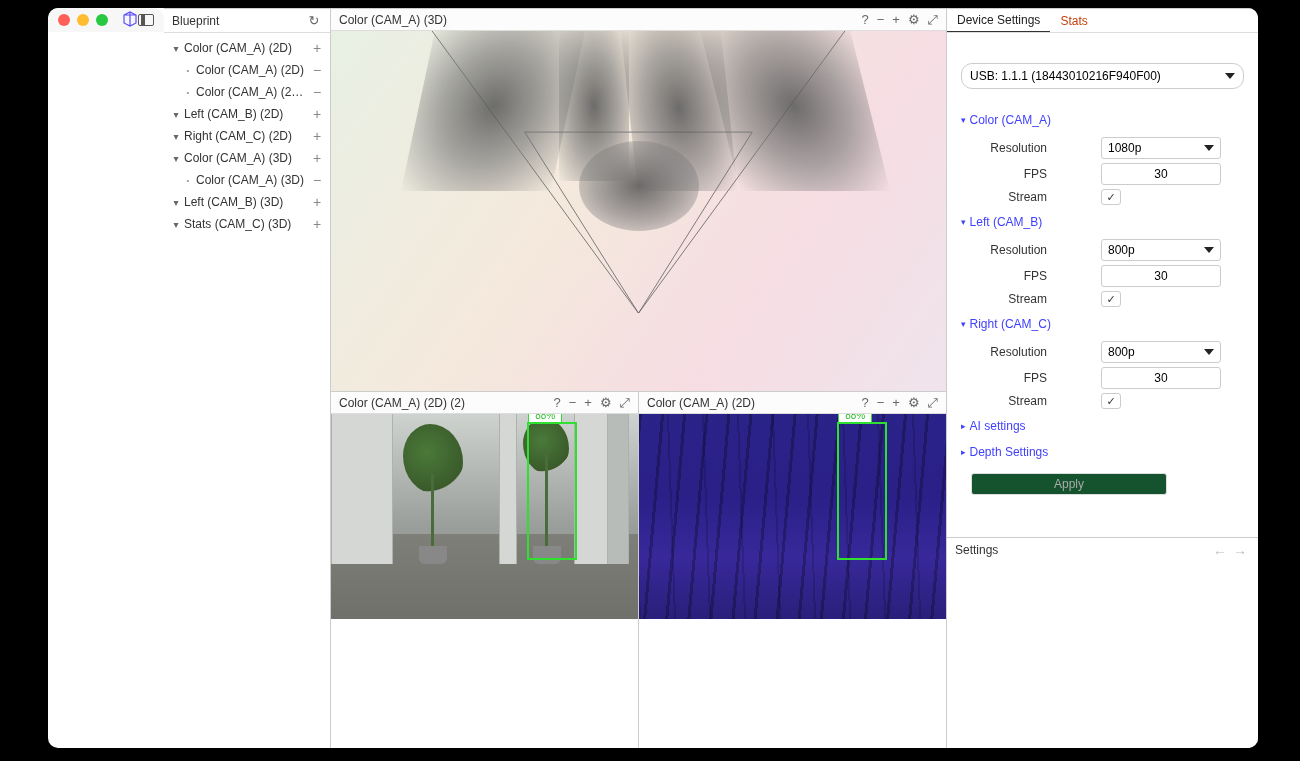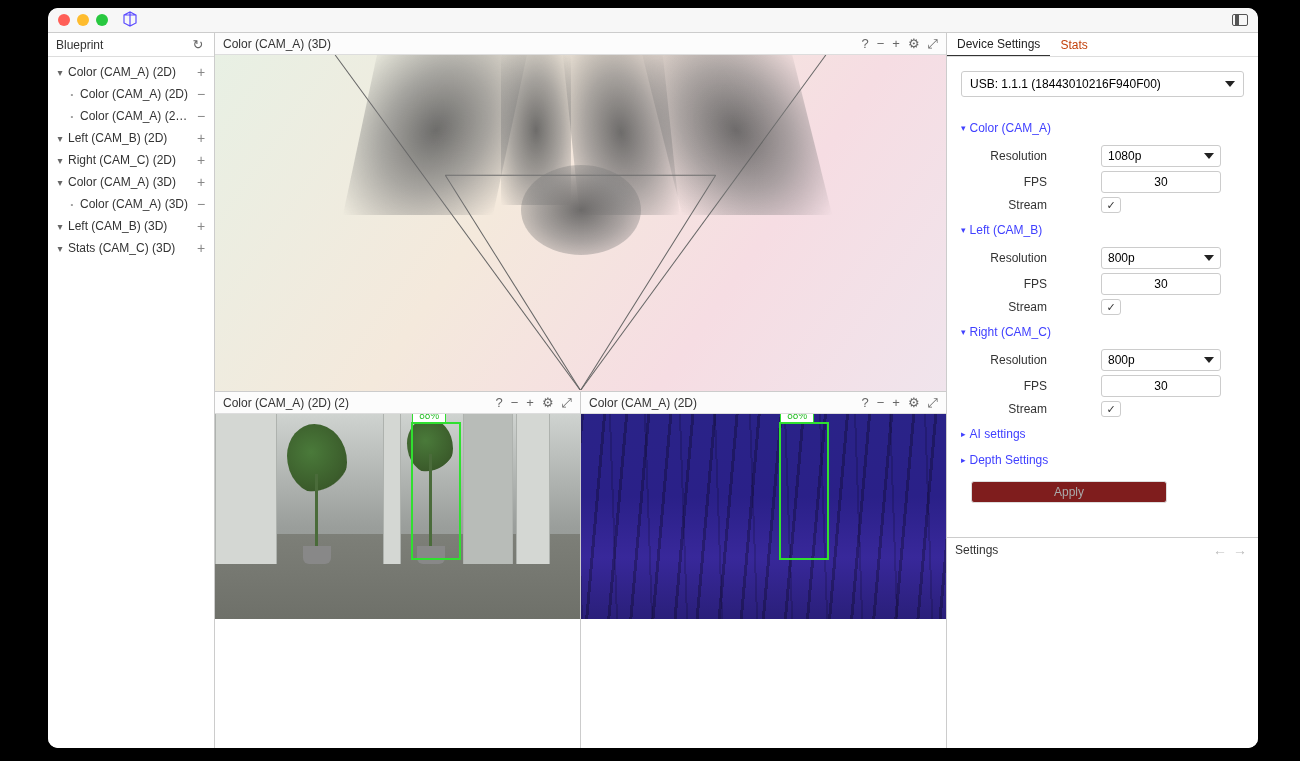--- a/index.html
+++ b/index.html
@@ -1,17 +1,17 @@
 <!DOCTYPE html>
 <html><head>
 <meta charset="utf-8">
 <style>
 * { box-sizing: border-box; margin: 0; padding: 0; font-family: -apple-system, BlinkMacSystemFont, "Segoe UI", Arial, sans-serif; }
 body { background: #000; width: 1300px; height: 761px; overflow: hidden; }
-.window { position: absolute; top: 8px; left: 48px; width: 1210px; height: 740px; background: #fff; border-radius: 10px; display: flex; flex-direction: column; overflow: hidden; }
+.window { position: absolute; top: 8px; left: 48px; width: 1210px; height: 740px; background: #fff; border-radius: 10px; display: flex; flex-direction: row; overflow: hidden; }
 .titlebar { height: 24px; display: flex; align-items: center; padding: 0 10px; background: #f7f7f7; border-top-left-radius: 10px; border-top-right-radius: 10px; }
 .traffic { display: flex; gap: 7px; }
 .tl { width: 12px; height: 12px; border-radius: 50%; }
 .tl.red { background: #ff5f57; }
 .tl.yellow { background: #febc2e; }
 .tl.green { background: #28c840; }
 .logo { margin-left: 14px; color: #5b4bff; font-size: 14px; }
 .titlebar-right { margin-left: auto; }
 .panel-toggle { width: 16px; height: 12px; border: 1.5px solid #555; border-radius: 2px; position: relative; }
 .panel-toggle::before { content:""; position:absolute; left:2px; top:0; bottom:0; width:4px; background:#555; }
@@ -52,30 +52,30 @@
 .photo .plant-leaves { position:absolute; width:60px; height:70px; background: radial-gradient(circle at 40% 40%, #4a7a3a 0%, #3a5a2a 70%, transparent 72%); border-radius: 50% 60% 50% 60%; }
 .photo.depth { background: linear-gradient(180deg, #2a2388 0%, #2a2088 40%, #38289a 70%, #2a1f7a 100%); }
 .photo.depth .noise { position:absolute; inset:0; background: repeating-linear-gradient(95deg, rgba(0,0,0,0.35) 0px, rgba(0,0,0,0.35) 3px, transparent 3px, transparent 22px), repeating-linear-gradient(88deg, rgba(0,0,0,0.2) 0px, rgba(0,0,0,0.2) 2px, transparent 2px, transparent 35px); opacity:0.75; }
 .bbox { position:absolute; border: 2.5px solid #30e030; }
 .bbox-label { position:absolute; top:-1px; left:-1px; transform: translateY(-100%); background:#fff; border:1px solid #30e030; padding: 1px 4px; font-size:10px; line-height:11px; color:#30c030; text-align:center; white-space:pre; }
 .sidebar-right { width: 312px; background:#fff; border-left:1px solid #ccc; display:flex; flex-direction:column; }
 .tabs { height:24px; display:flex; align-items:center; font-size:12px; border-bottom:1px solid #ddd; }
 .tab { padding: 0 10px; height:100%; display:flex; align-items:center; color:#c2410c; cursor:pointer; }
 .tab.active { color:#222; border-bottom:1.5px solid #333; }
 .dev-body { flex:1; padding: 14px 14px 6px 14px; overflow:auto; font-size:12px; }
-.usb-select { width:100%; height:26px; border:1px solid #ccc; border-radius:3px; display:flex; align-items:center; padding:0 8px; justify-content:space-between; cursor:pointer; margin-bottom: 18px; background:#fff; }
+.usb-select { width:100%; height:26px; border:1px solid #ccc; border-radius:11px; display:flex; align-items:center; padding:0 8px; justify-content:space-between; cursor:pointer; margin-bottom: 18px; background:#fff;margin-top:16px; }
 .section-head { color:#4040ff; font-size:12px; padding: 6px 0; display:flex; align-items:center; gap:4px; cursor:pointer; }
 .section-head .caret { font-size:9px; color:#4040ff; }
 .prop-row { display:flex; align-items:center; margin: 4px 0 4px 10px; }
 .prop-row .plabel { width: 86px; text-align:right; padding-right: 10px; color:#333; }
 .prop-row .pcontrol { flex:1;padding-left:44px; }
 .sel { width:120px; height:22px; border:1px solid #ccc; border-radius:3px; display:flex; align-items:center; padding:0 6px; justify-content:space-between; background:#fff; cursor:pointer; font-size:12px; }
 .numin { width:120px; height:22px; border:1px solid #ccc; border-radius:3px; text-align:center; font-size:12px; background:#fff; }
 .chk { width:20px; height:16px; border:1px solid #ccc; border-radius:3px; display:flex; align-items:center; justify-content:center; background:#fff; font-size:11px; color:#333; cursor:pointer; }
-.apply-btn { width: 196px; height:22px; margin: 8px 16px 0 10px; background:#7f1d1d; border:1px solid #ddd; border-radius:3px; color:#aaa; font-size:12px; display:flex; align-items:center; justify-content:center; cursor:pointer; }
+.apply-btn { width: 196px; height:22px; margin: 8px 16px 0 10px; background:#14532d; border:1px solid #ddd; border-radius:3px; color:#aaa; font-size:12px; display:flex; align-items:center; justify-content:center; cursor:pointer; }
 .selection-panel { border-top:1px solid #ccc; }
 .sel-header { height:24px; display:flex; align-items:center; padding:0 8px; font-size:12px; color:#333; }
 .sel-header .spacer { flex:1; }
 .sel-nav { color:#bbb; font-size:14px; padding:0 3px; }
 .sel-body { height: 186px; }
 .tri-down { display:inline-block; width:0; height:0; border-left:5px solid transparent; border-right:5px solid transparent; border-top:6px solid #222; }
 </style>
 </head>
 <body>
 

